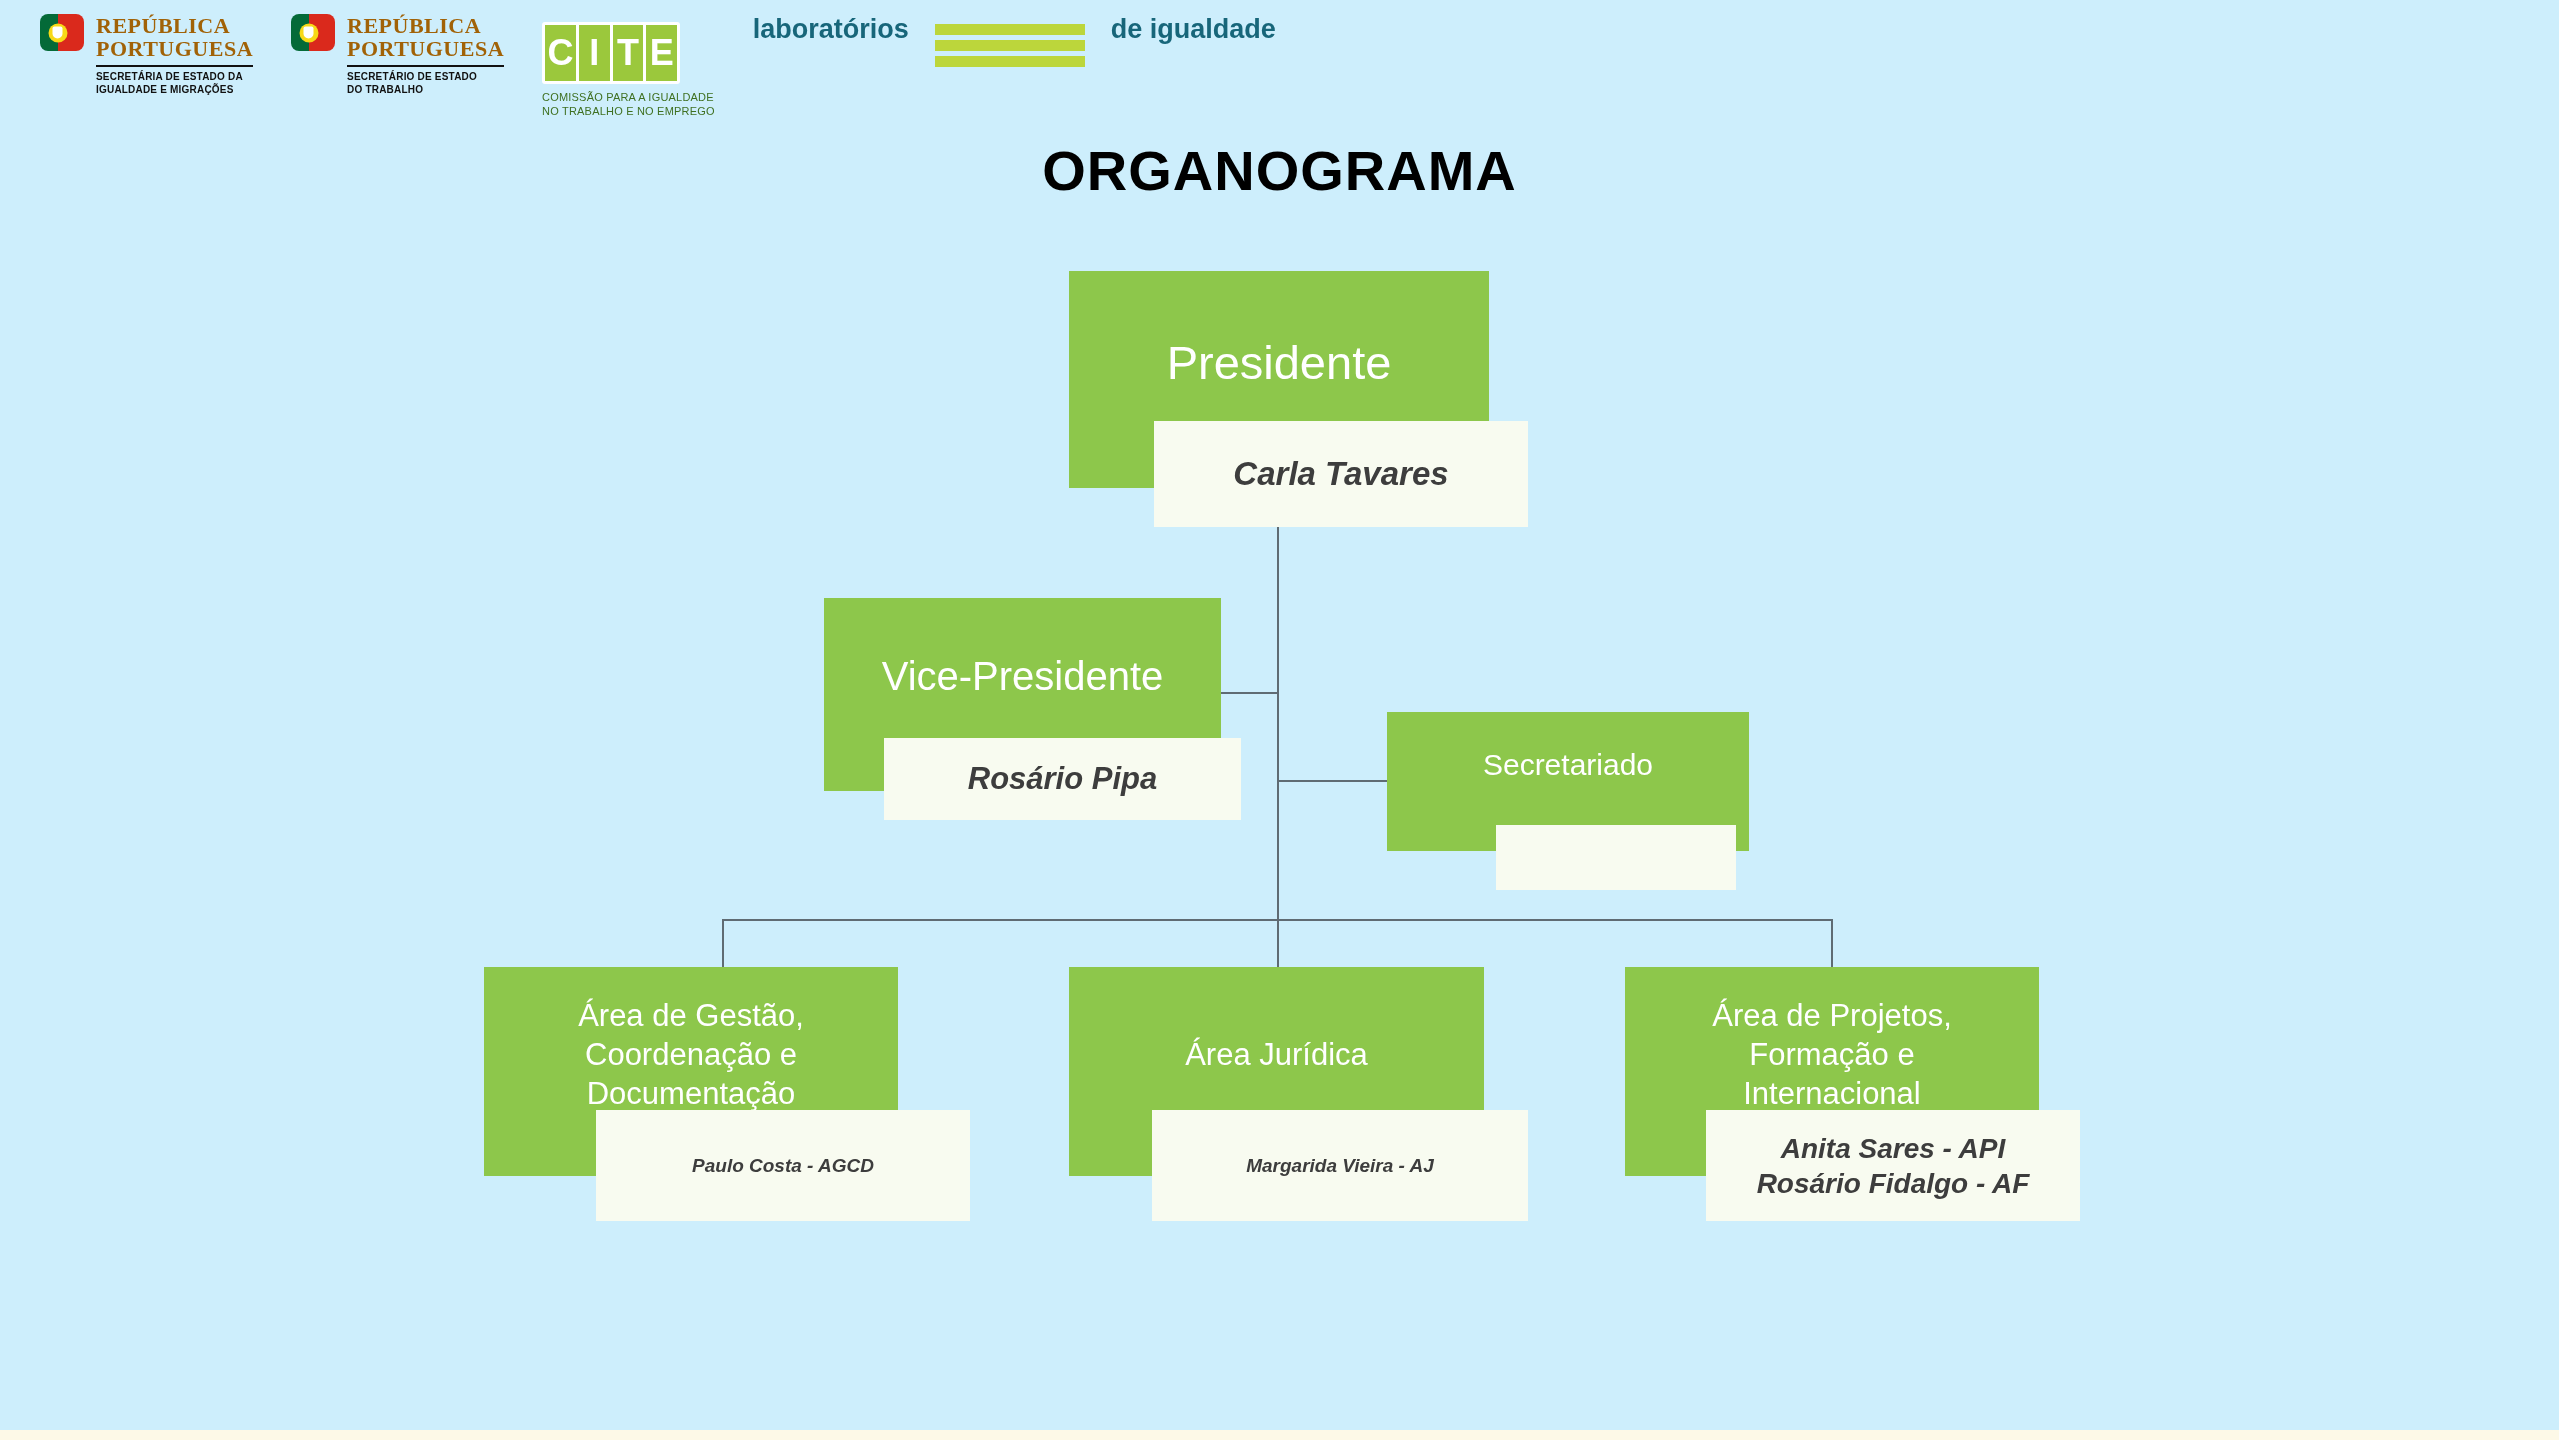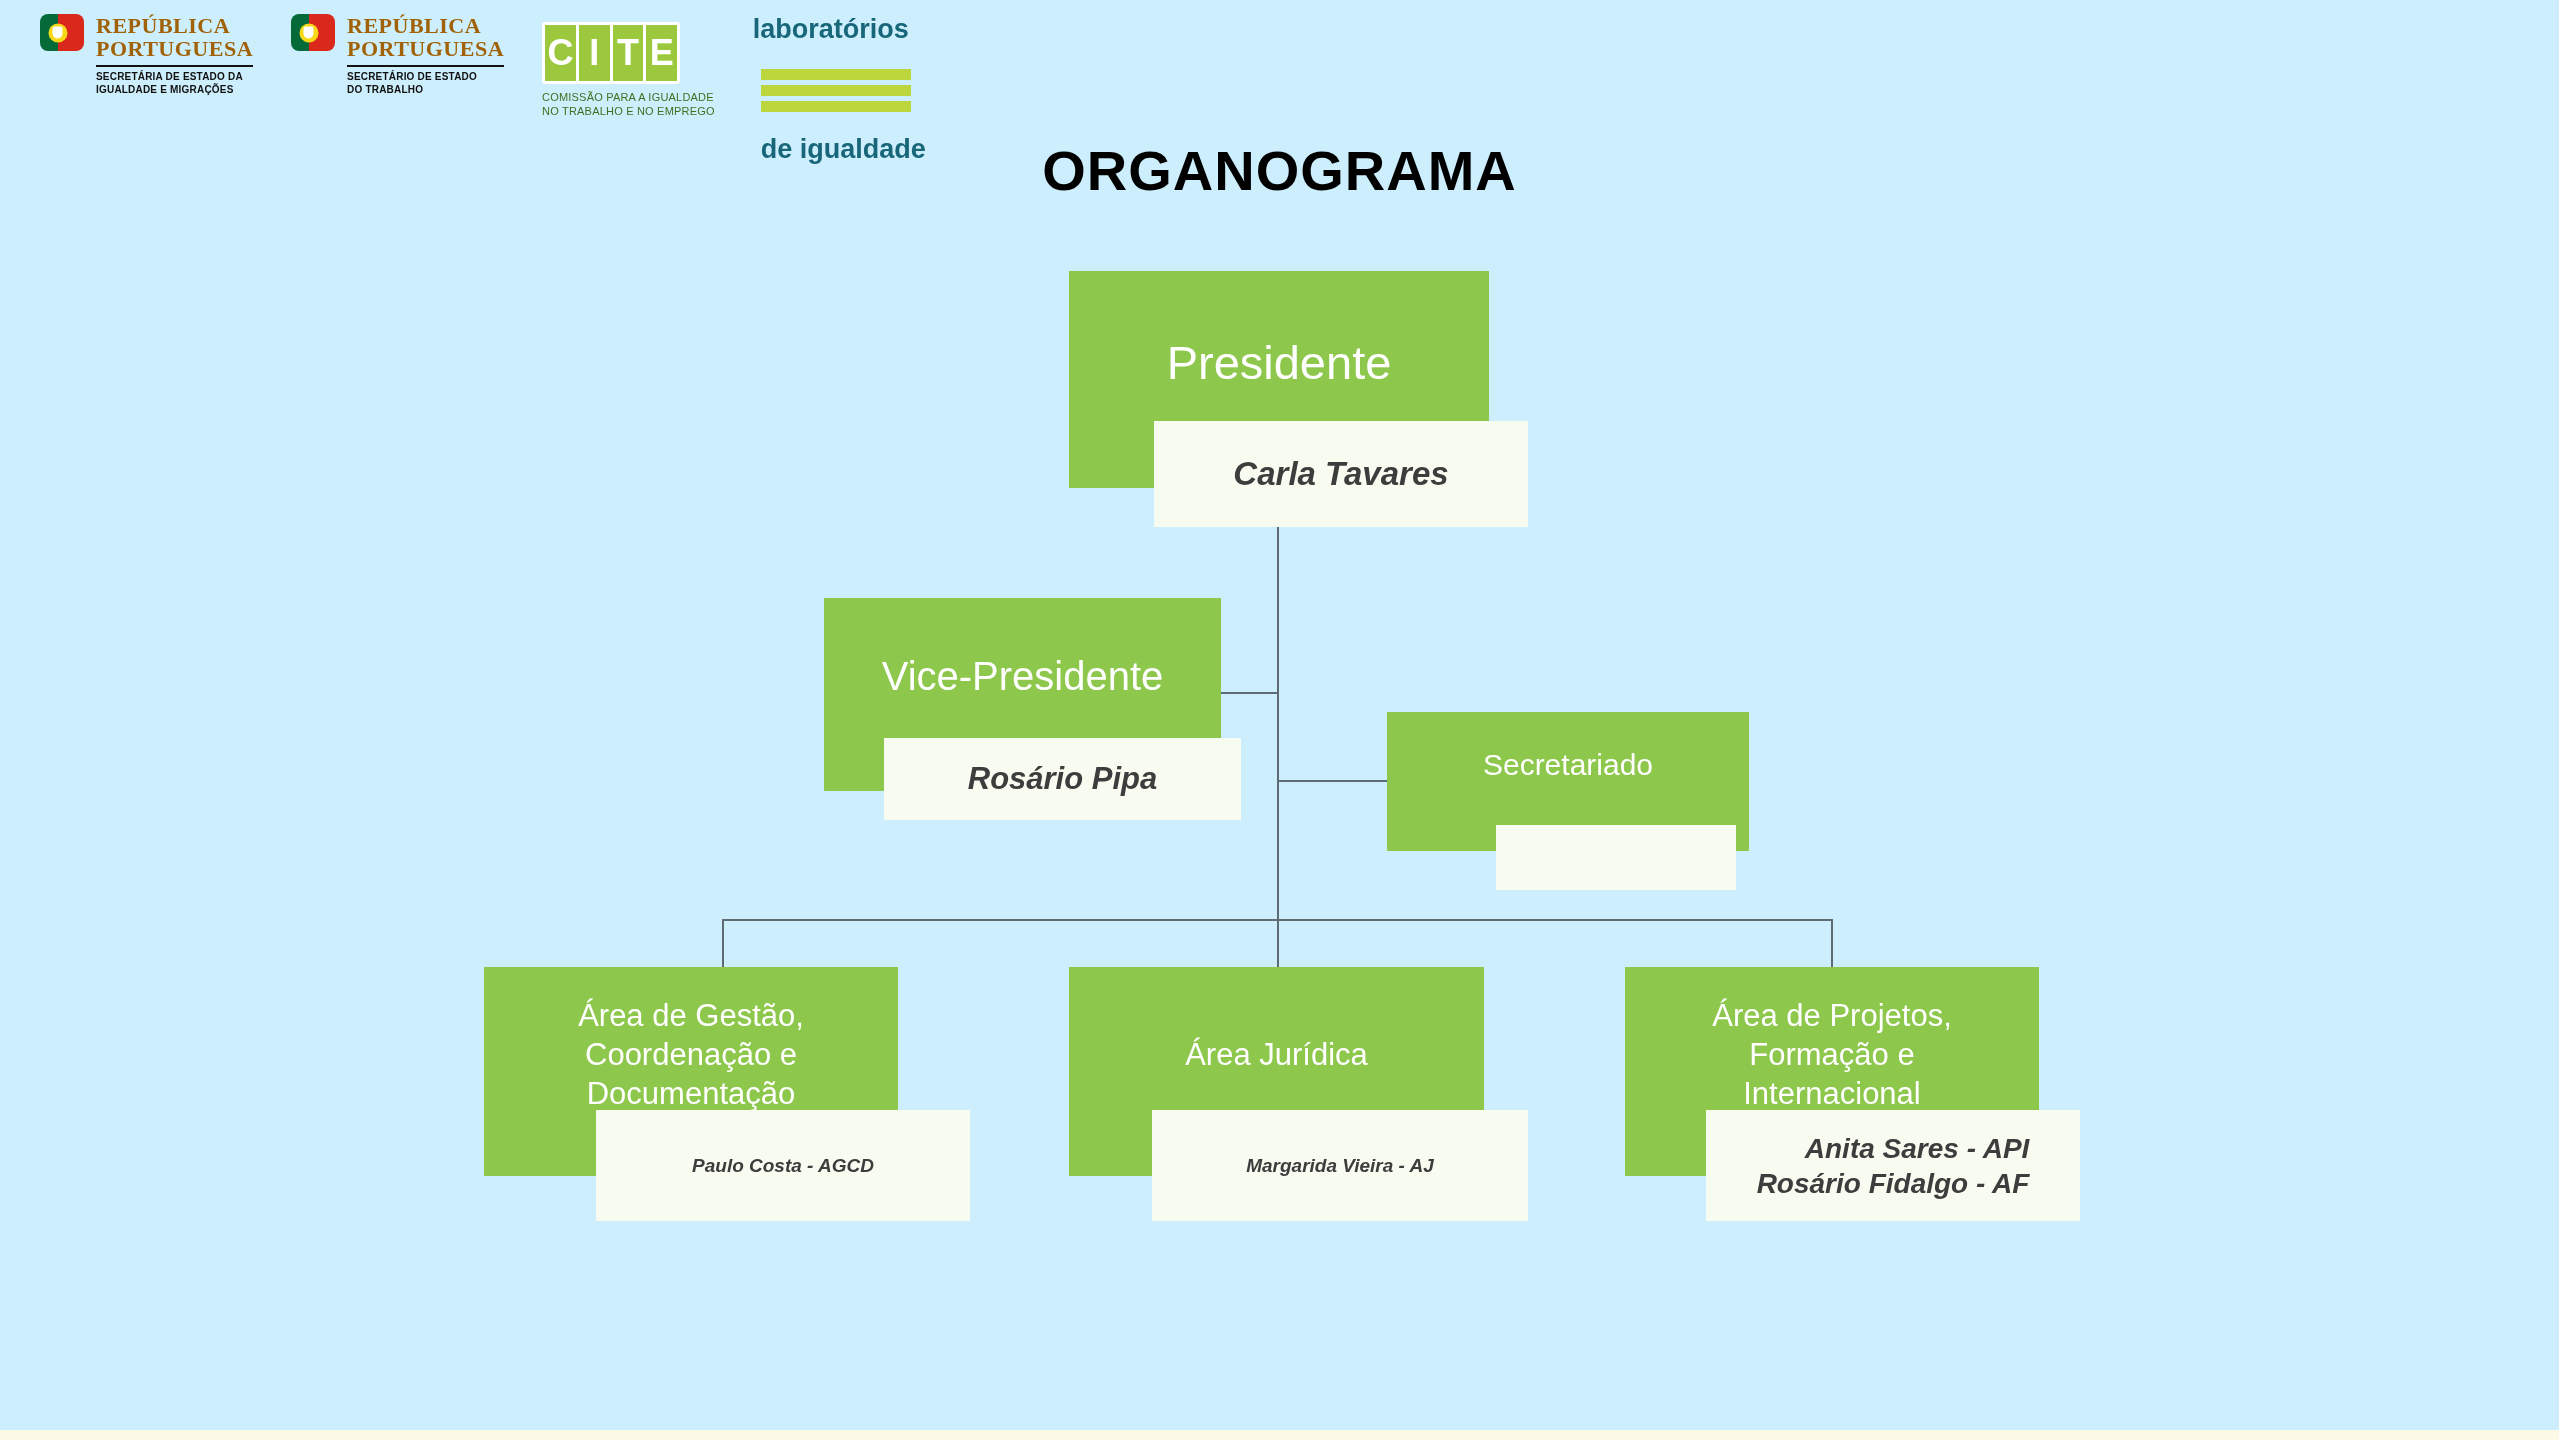--- a/index.html
+++ b/index.html
@@ -19,35 +19,35 @@
   .gov-col{display:flex;flex-direction:column;}
   .gov-name{font-family:"Liberation Serif",serif;font-weight:600;font-size:22px;line-height:1.05;
     color:#a16207;letter-spacing:0.5px;}
   .gov-rule{height:2px;background:#111;margin:5px 0 4px;width:100%;}
   .gov-sub{font-size:10px;font-weight:bold;color:#111;line-height:1.25;letter-spacing:0.2px;}
   .cite-logo{display:flex;flex-direction:column;margin-top:8px;}
   .cite-box{background:#ffffff;display:flex;gap:3px;padding:3px;width:132px;height:56px;border-radius:3px;}
   .cite-tile{flex:1;background:#9bc83c;color:#fff;font-weight:bold;font-size:36px;
     display:flex;align-items:center;justify-content:center;}
   .cite-sub{color:#3f7021;font-size:11px;font-weight:normal;line-height:1.3;margin-top:6px;letter-spacing:0.2px;}
-  .labs-logo{display:flex;flex-direction:column;margin-top:2px;gap:18px;}
+  .labs-logo{display:flex;flex-direction:row;margin-top:2px;gap:18px;}
   .labs-word{color:#17667a;font-weight:bold;font-size:27px;line-height:1;}
   .labs-stripes{width:150px;margin:8px 0 6px 8px;}
   .labs-stripe{height:11px;background:#bcd63b;margin-bottom:5px;}
   .labs-word2{margin-left:8px;}
   
   .page-title{position:absolute;left:0;top:138px;width:2559px;text-align:center;
     font-size:56px;font-weight:800;color:#000;letter-spacing:1px;}
   
   .line{position:absolute;background:#5f6b73;}
   
   .green-box{position:absolute;background:#8dc74b;color:#fff;display:flex;align-items:center;
     justify-content:center;text-align:center;font-weight:500;}
   .name-card{position:absolute;background:#f8fbf0;color:#3d3d3d;display:flex;align-items:center;
-    justify-content:center;text-align:right;font-style:italic;font-weight:600;white-space:pre-line;}
+    justify-content:center;text-align:center;font-style:italic;font-weight:600;white-space:pre-line;}
   .box-president{left:1069px;top:271px;width:420px;height:217px;font-size:47px;padding-bottom:34px;box-sizing:border-box;}
   .card-president{left:1154px;top:421px;width:374px;height:106px;font-size:33px;}
   .box-vp{left:824px;top:598px;width:397px;height:193px;font-size:40px;padding-bottom:36px;box-sizing:border-box;}
   .card-vp{left:884px;top:738px;width:357px;height:82px;font-size:31px;}
   .box-secr{left:1387px;top:712px;width:362px;height:139px;font-size:30px;padding-bottom:34px;box-sizing:border-box;text-align:center;}
   .card-secr{left:1496px;top:825px;width:240px;height:65px;font-size:28px;}
   .box-area{top:967px;width:414px;height:209px;font-size:31px;line-height:1.25;
     padding:0 40px 32px 40px;box-sizing:border-box;}
   .box-area1{left:484px;}
   .box-area2{left:1069px;width:415px;}

